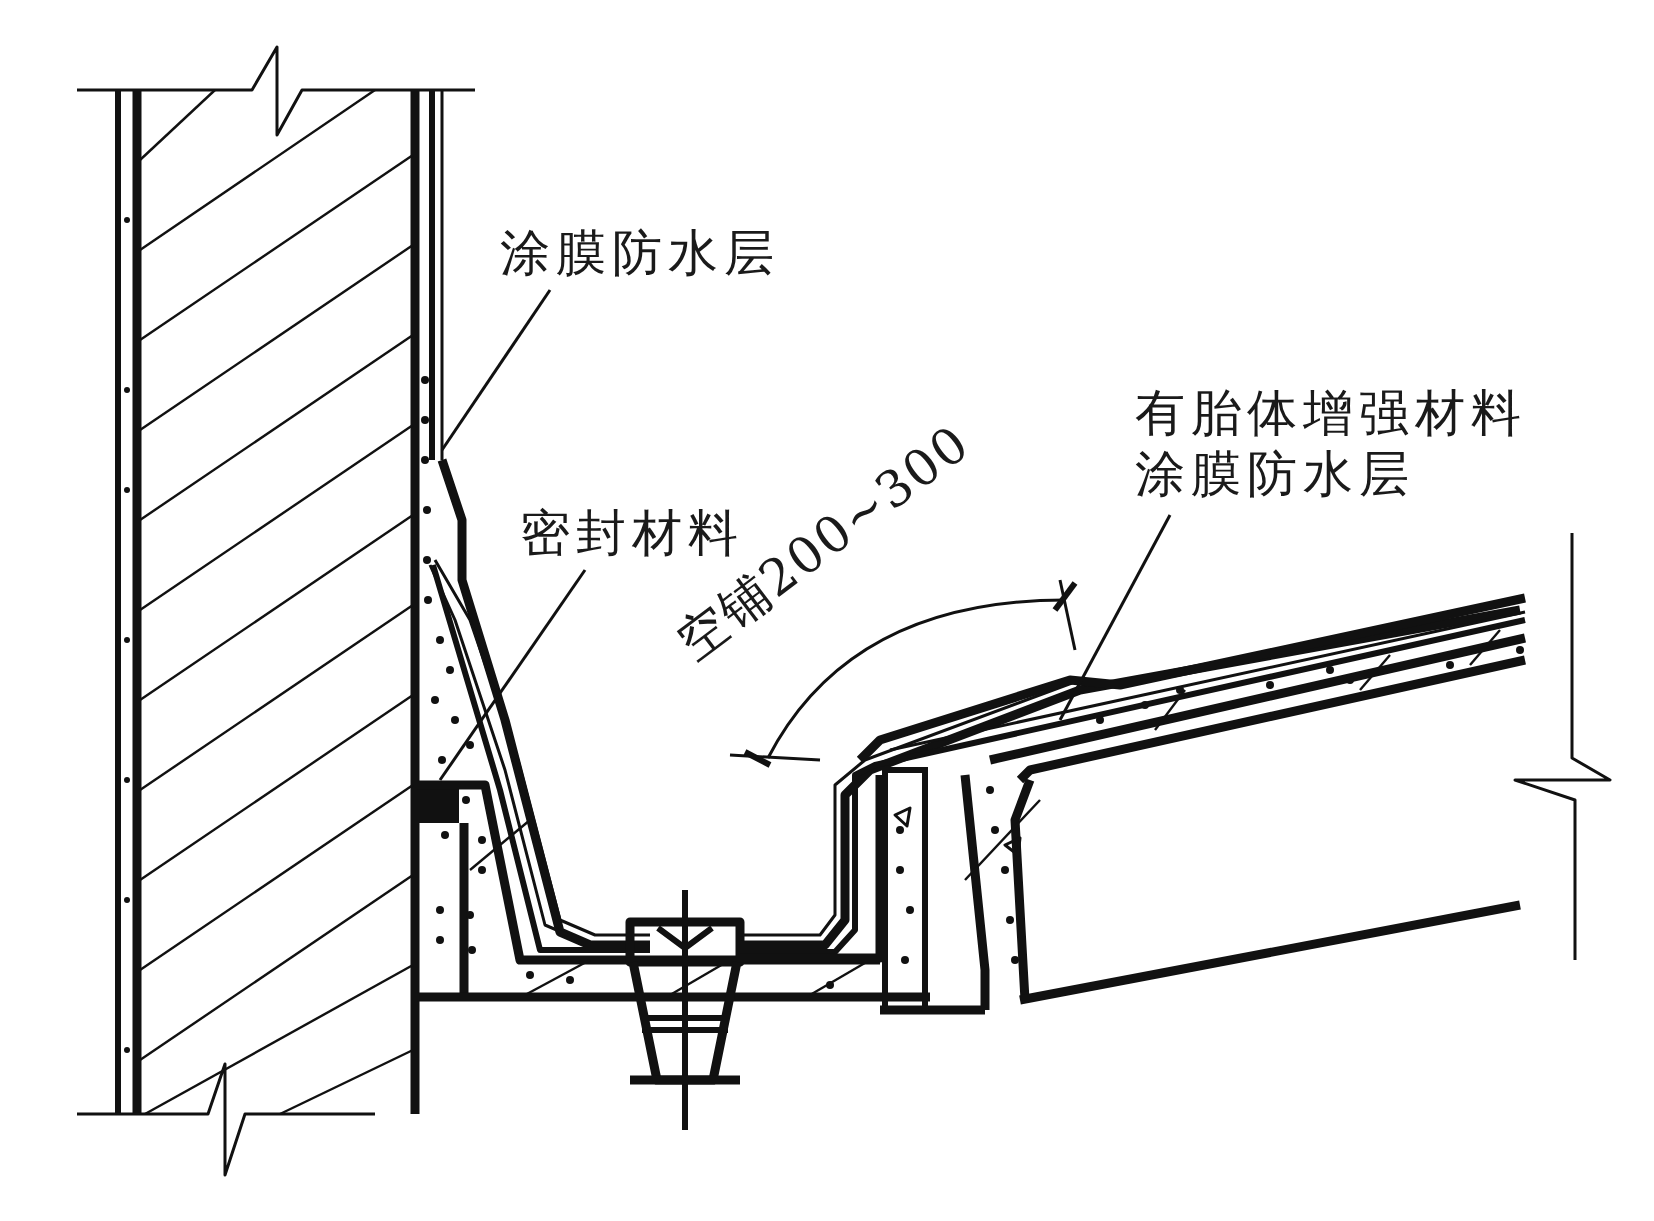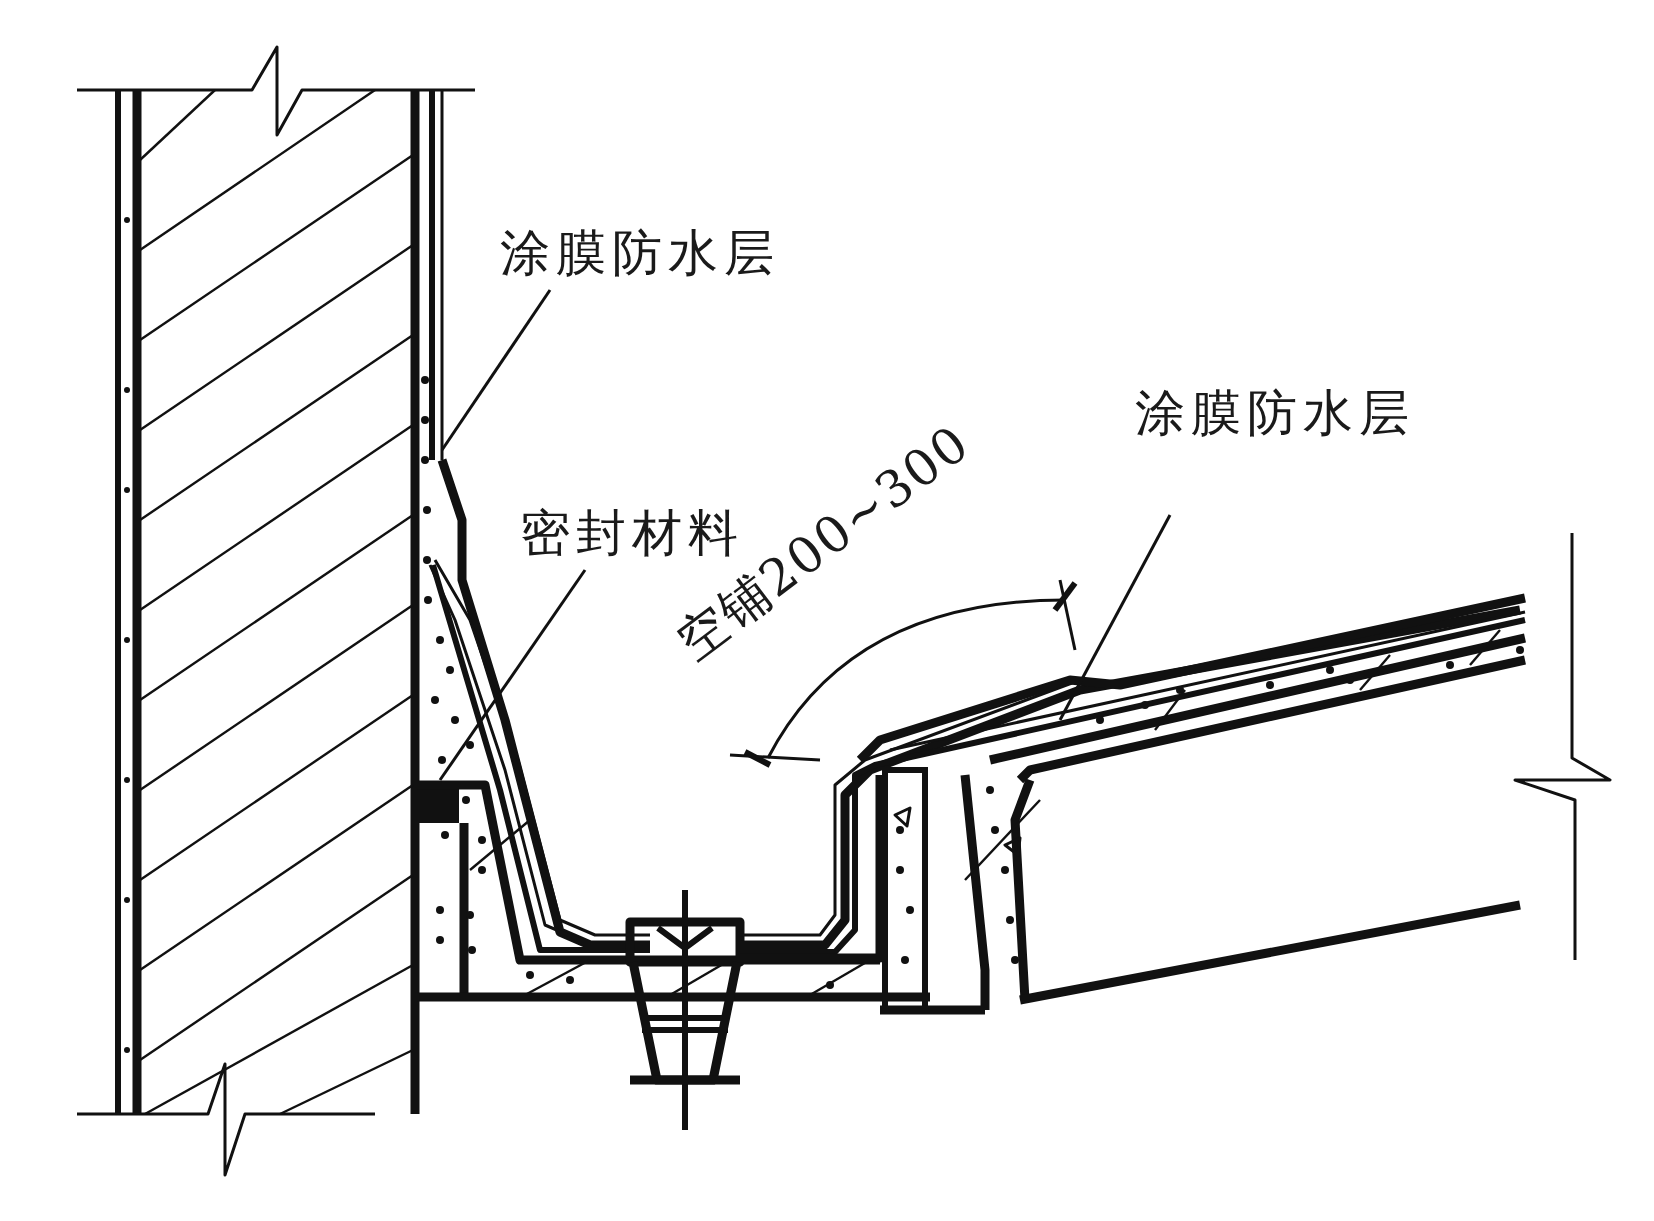--- a/index.html
+++ b/index.html
@@ -196,16 +196,17 @@
     <g>
       <line class="thin" x1="520" y1="290" x2="412" y2="450"></line>
       <line class="thin" x1="555" y1="570" x2="410" y2="780"></line>
       <line class="thin" x1="1140" y1="515" x2="1030" y2="720"></line>
     </g>
   </svg>
 
   <div class="label" id="lbl-coating">涂膜防水层</div>
   <div class="label" id="lbl-sealant">密封材料</div>
   <div class="label label-multi" id="lbl-reinforce">
+    <div>有胎体增强材料</div>
     <div>涂膜防水层</div>
   </div>
   <div class="label" id="lbl-dim">空铺200~300</div>
 </div>
 
 </body></html>

